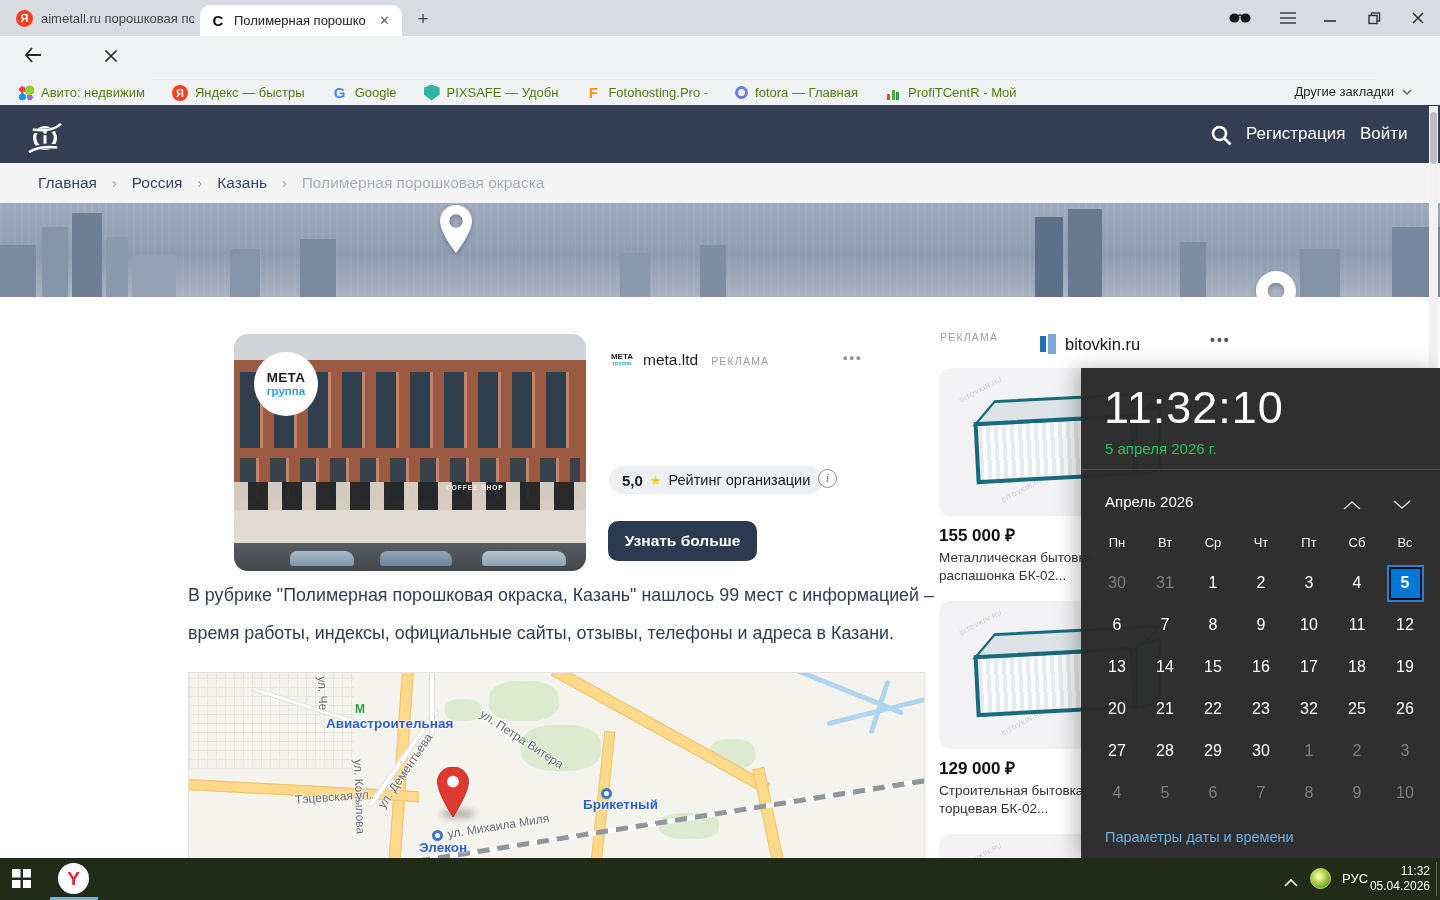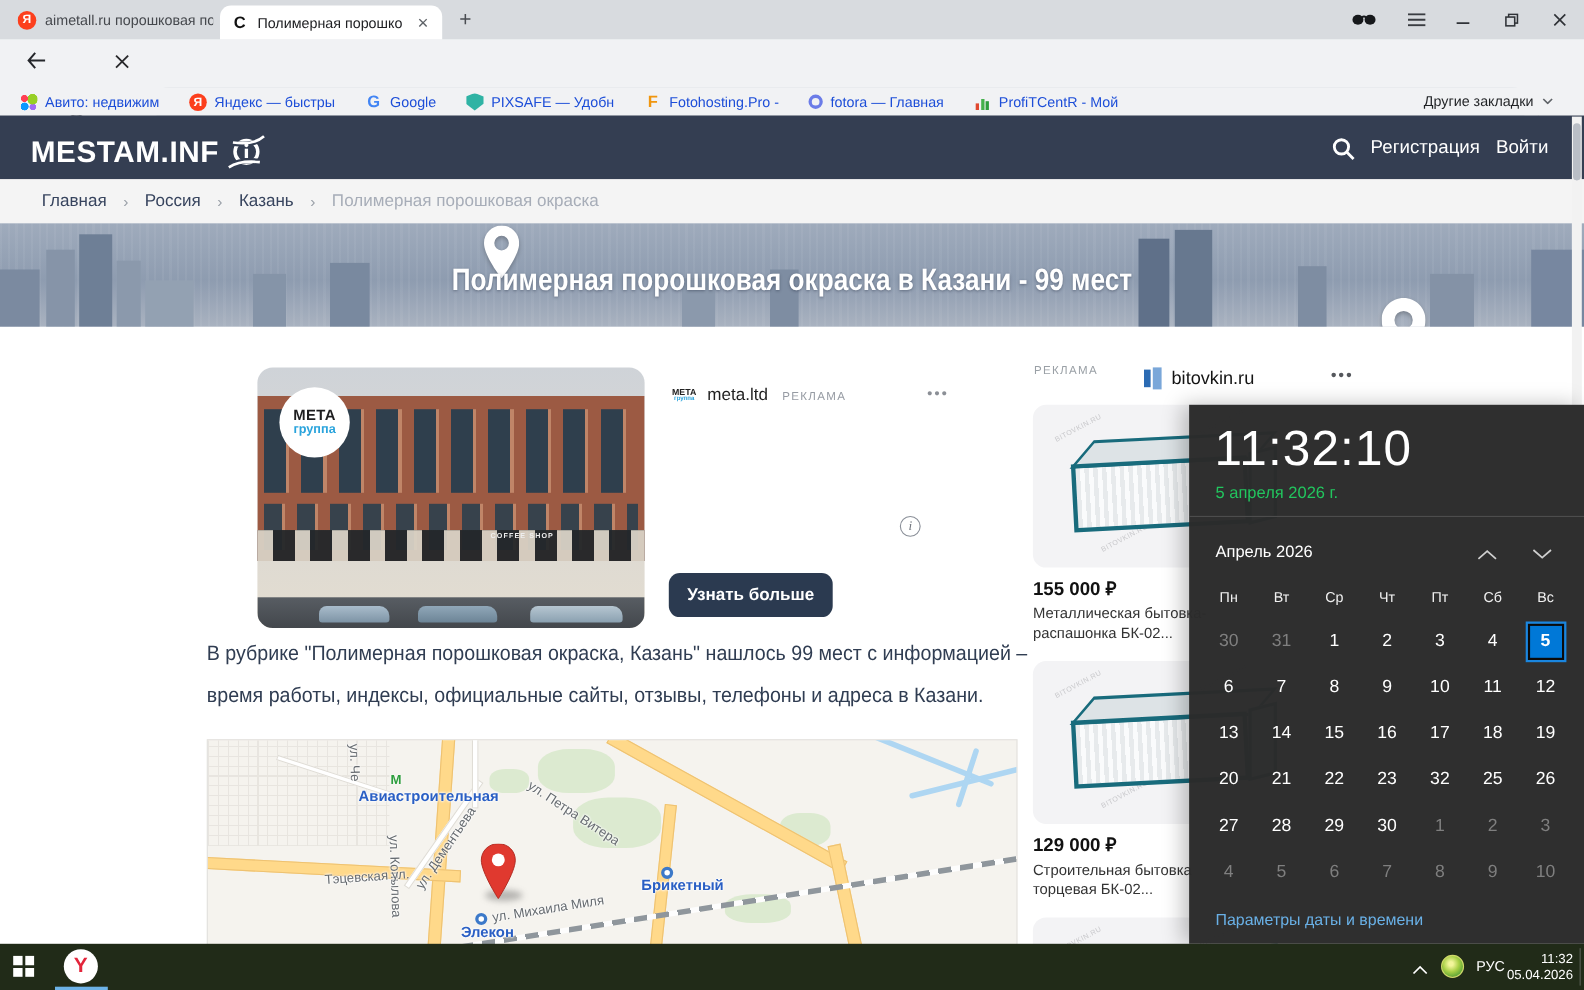--- a/index.html
+++ b/index.html
@@ -27,21 +27,21 @@
     font-size:12px;font-weight:700;color:#303236;display:flex;align-items:center;justify-content:center;}
   .urlpill{position:absolute;left:138px;top:43px;width:1252px;height:31px;background:#e9ebee;border-radius:16px;}
   .url-shield{position:absolute;left:18px;top:6px;}
   .url-host{position:absolute;left:44px;top:7px;font-size:14.5px;color:#84888f;}
   .url-title{position:absolute;left:200px;right:200px;top:7px;text-align:center;font-size:14.5px;color:#1c1d1f;white-space:nowrap;overflow:hidden;}
   .url-dots{position:absolute;left:1178px;top:6px;color:#75797f;letter-spacing:2px;font-size:14px;font-weight:700;}
   .url-flag{position:absolute;left:1215px;top:5px;}
   .bar-div{position:absolute;left:1398px;top:48px;width:1px;height:21px;background:#c7cacf;}
   .dl-ic{position:absolute;left:1408px;top:47px;}
 
-  .bmbar{position:absolute;left:0;top:80px;width:1440px;height:25px;background:#f1f2f4;display:flex;align-items:center;padding:0 18px;gap:27px;font-size:13px;color:#1d4ed8;}
+  .bmbar{position:absolute;left:0;top:80px;width:1440px;height:25px;background:#f1f2f4;display:flex;align-items:center;padding:0 18px;gap:27px;font-size:13px;color:#4d7c0f;}
   .bm{display:flex;align-items:center;gap:7px;white-space:nowrap;}
   .bm-ic{width:16px;height:16px;flex:none;position:relative;display:flex;align-items:center;justify-content:center;}
   .ic-avito{background:
     radial-gradient(circle at 4.2px 4.5px,#ff4053 3px,rgba(0,0,0,0) 3.4px),
     radial-gradient(circle at 11.6px 5.2px,#97cf26 4.6px,rgba(0,0,0,0) 5px),
     radial-gradient(circle at 4.4px 11.8px,#0a98ff 3.4px,rgba(0,0,0,0) 3.8px),
     radial-gradient(circle at 11.8px 12.2px,#a169f7 2.8px,rgba(0,0,0,0) 3.2px);}
   .ic-ya{background:#fc3f1d;border-radius:50%;color:#fff;font-weight:700;font-size:11px;}
   .ic-ya::after{content:"Я";}
   .ic-g{color:#4285f4;font-weight:700;font-size:15px;}
@@ -300,21 +300,20 @@
     </div>
   <div class="other-bm">
     <span>Другие закладки</span>
     <svg width="10" height="6" viewBox="0 0 10 6">
         <path d="M1 1l4 4 4-4" stroke="#5f6368" stroke-width="1.5" fill="none"></path>
       </svg>
   </div>
 
   <div class="siteheader">
     <div class="sitelogo">
-      <span>MESTAM.INF</span>
       <svg width="34" height="32" viewBox="0 0 36 34">
         <circle cx="18" cy="17" r="11" stroke="#fff" stroke-width="3.4" fill="none"></circle>
         <path d="M34 3 Q24 12 6 9" stroke="#343e52" stroke-width="5" fill="none"></path>
         <path d="M35 2 Q25 11 5 8" stroke="#fff" stroke-width="2.6" fill="none"></path>
         <path d="M2 31 Q12 24 30 26" stroke="#343e52" stroke-width="5" fill="none"></path>
         <path d="M1 32 Q12 25 31 27" stroke="#fff" stroke-width="2.6" fill="none"></path>
         <rect x="16.4" y="14" width="3.2" height="9" fill="#fff"></rect>
         <circle cx="18" cy="10.5" r="2" fill="#fff"></circle>
       </svg>
     </div>
@@ -366,21 +365,20 @@
     <div class="bld" style="left:1068px;width:34px;height:88px;background:#67788f;"></div>
     <div class="bld" style="left:1180px;width:26px;height:55px;background:#7e8da2;"></div>
     <div class="bld" style="left:1300px;width:40px;height:48px;background:#8492a6;"></div>
     <div class="bld" style="left:1392px;width:48px;height:70px;background:#7787a0;"></div>
     <svg class="heropin" style="left:440px;top:2px;" width="32" height="48" viewBox="0 0 24 36">
       <path fill-rule="evenodd" fill="#fff" d="M12 0C5.4 0 0 5.4 0 12c0 9 12 24 12 24s12-15 12-24C24 5.4 18.6 0 12 0zm0 17a5 5 0 110-10 5 5 0 010 10z"></path>
     </svg>
     <svg class="heropin" style="left:1256px;top:68px;" width="40" height="60" viewBox="0 0 24 36">
       <path fill-rule="evenodd" fill="#fff" d="M12 0C5.4 0 0 5.4 0 12c0 9 12 24 12 24s12-15 12-24C24 5.4 18.6 0 12 0zm0 17a5 5 0 110-10 5 5 0 010 10z"></path>
     </svg>
-    <div class="hero-title"><span>Полимерная порошковая окраска в Казани - 99 мест</span></div>
   </div>
 
   <div class="adimg">
     <div class="adb">
       <div class="adb-r1"></div>
       <div class="adb-r2"></div>
       <div class="adb-shop"></div>
     </div>
     <div class="ad-street"></div>
     <div class="car" style="left:56px;width:64px;background:linear-gradient(#a9bccb,#7d93a5);"></div>
@@ -394,20 +392,25 @@
   </div>
   <div class="ad-brandrow">
     <span class="ad-mini">
       <span class="t">МЕТА</span>
         <span class="b">группа</span>
     </span>
     <span class="ad-brand">meta.ltd</span>
     <span class="ad-label">РЕКЛАМА</span>
   </div>
   <div class="ad-dots">•••</div>
+  <div class="ad-rating">
+    <span class="num">5,0</span>
+    <span class="star">★</span>
+    <span>Рейтинг организации</span>
+  </div>
   <div class="ad-info">i</div>
   <div class="ad-cta">Узнать больше</div>
 
   <div class="intro">В рубрике "Полимерная порошковая окраска, Казань" нашлось 99 мест с информацией – время работы, индексы, официальные сайты, отзывы, телефоны и адреса в Казани.</div>
 
   <div class="map">
     <div class="grid-patch"></div>
     <div class="green" style="left:300px;top:8px;width:70px;height:40px;"></div>
     <div class="green" style="left:332px;top:52px;width:80px;height:46px;"></div>
     <div class="green" style="left:520px;top:66px;width:46px;height:30px;"></div>

